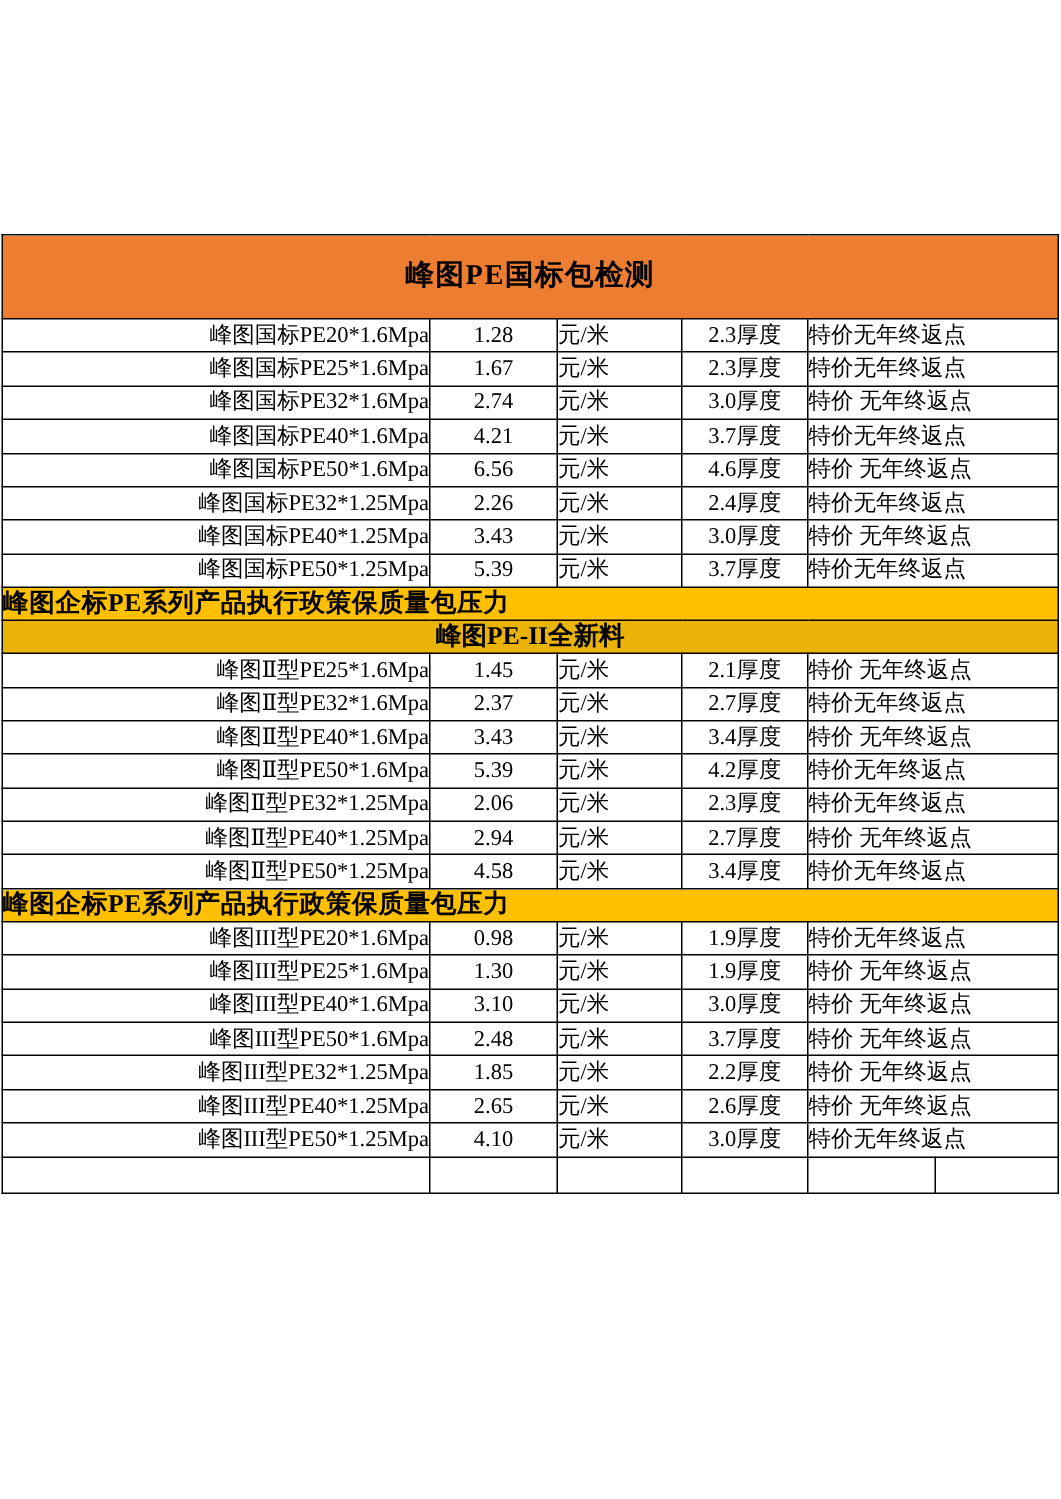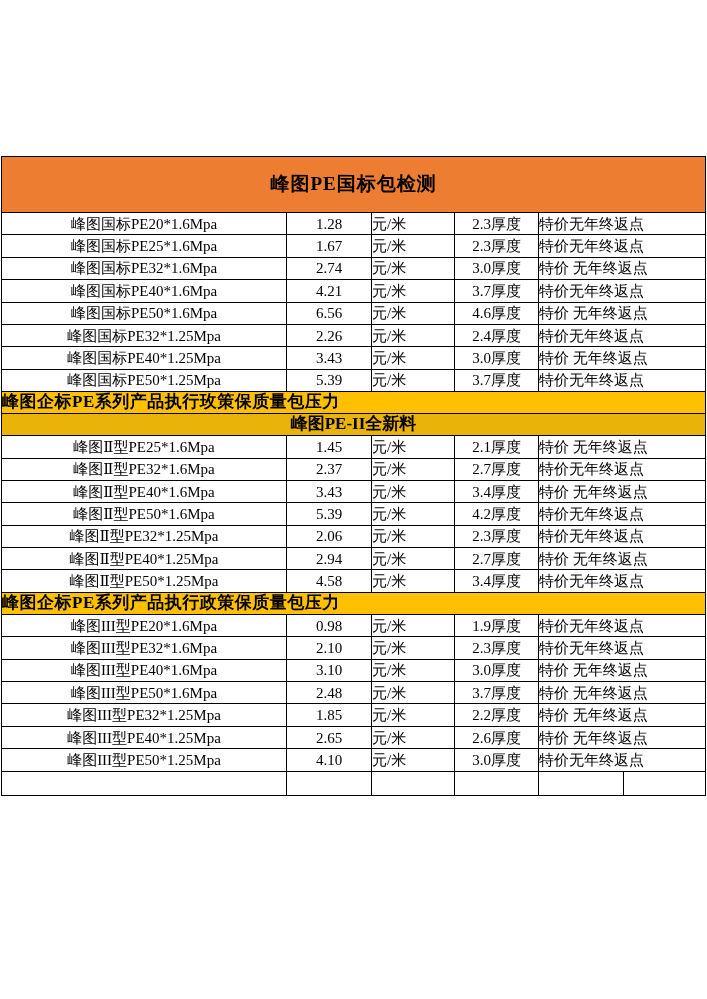--- a/index.html
+++ b/index.html
@@ -20,21 +20,21 @@
     text-align:center;font-weight:bold;font-size:19px;letter-spacing:1px;
   }
   tr.banner-row td{
     height:21px;background:var(--banner-bg,#FFC000);
     text-align:left;font-weight:bold;font-size:17px;letter-spacing:.5px;
   }
   tr.subtitle-row td{
     height:21px;background:#eab308;text-align:center;font-weight:bold;font-size:17px;
   }
   tr.data td{height:21.4px;}
-  td.name{text-align:center;padding-left:3px;font-size:15px;margin-left:11px;}
+  td.name{text-align:right;padding-left:3px;font-size:15px;margin-left:11px;}
   td.price{text-align:center;vertical-align:bottom;font-size:16px;padding-bottom:1px;line-height:1;margin-top:24px;}
   td.unit{text-align:left;padding-left:5px;font-size:16px;}
   td.thickness{text-align:center;padding-left:3px;font-size:15px;}
   td.note{text-align:left;padding-left:3px;font-size:15px;}
   tr.empty-row td{height:23px;background:#fff;}
 </style>
 </head>
 <body>
 
 <div class="page">
@@ -176,25 +176,25 @@
     </tbody>
     <tbody>
         <tr class="data">
           <td class="name">峰图III型PE20*1.6Mpa</td>
           <td class="price">0.98</td>
           <td class="unit">元/米</td>
           <td class="thickness">1.9厚度</td>
           <td class="note" colspan="2">特价无年终返点</td>
         </tr>
         <tr class="data">
-          <td class="name">峰图III型PE32*1.6Mpa</td>
-          <td class="price">2.10</td>
-          <td class="unit">元/米</td>
-          <td class="thickness">2.3厚度</td>
-          <td class="note" colspan="2">特价无年终返点</td>
+          <td class="name">峰图III型PE25*1.6Mpa</td>
+          <td class="price">1.30</td>
+          <td class="unit">元/米</td>
+          <td class="thickness">1.9厚度</td>
+          <td class="note" colspan="2">特价 无年终返点</td>
         </tr>
         <tr class="data">
           <td class="name">峰图III型PE40*1.6Mpa</td>
           <td class="price">3.10</td>
           <td class="unit">元/米</td>
           <td class="thickness">3.0厚度</td>
           <td class="note" colspan="2">特价 无年终返点</td>
         </tr>
         <tr class="data">
           <td class="name">峰图III型PE50*1.6Mpa</td>

